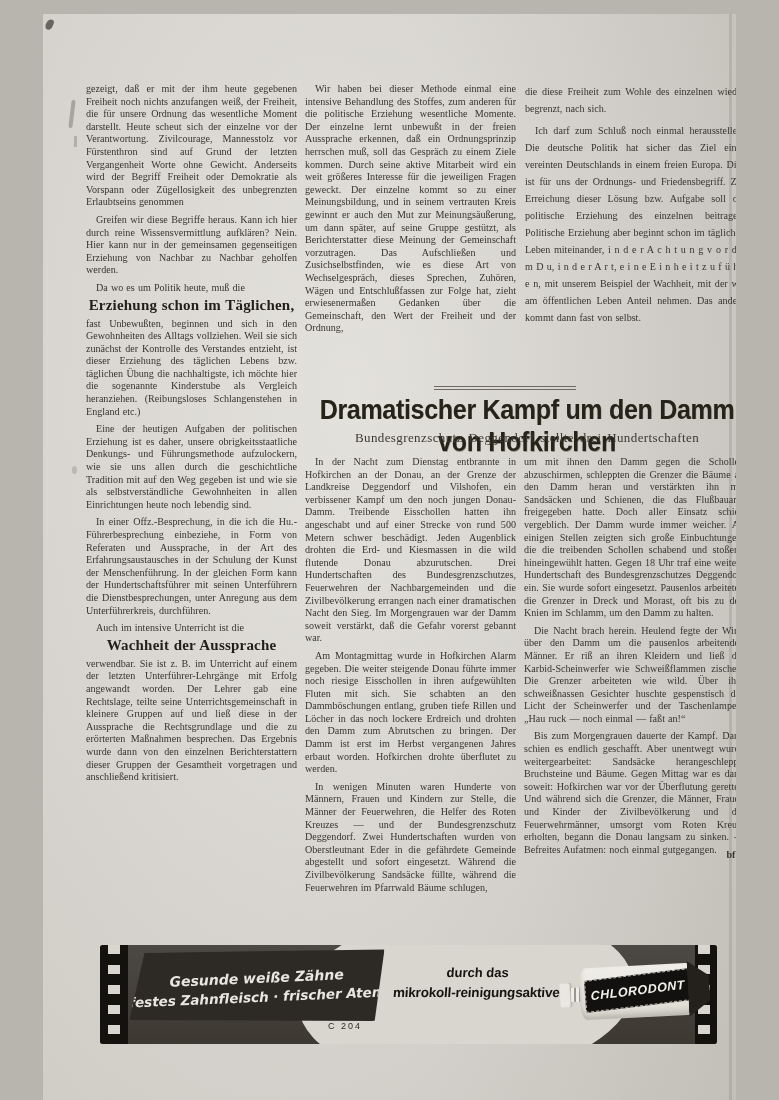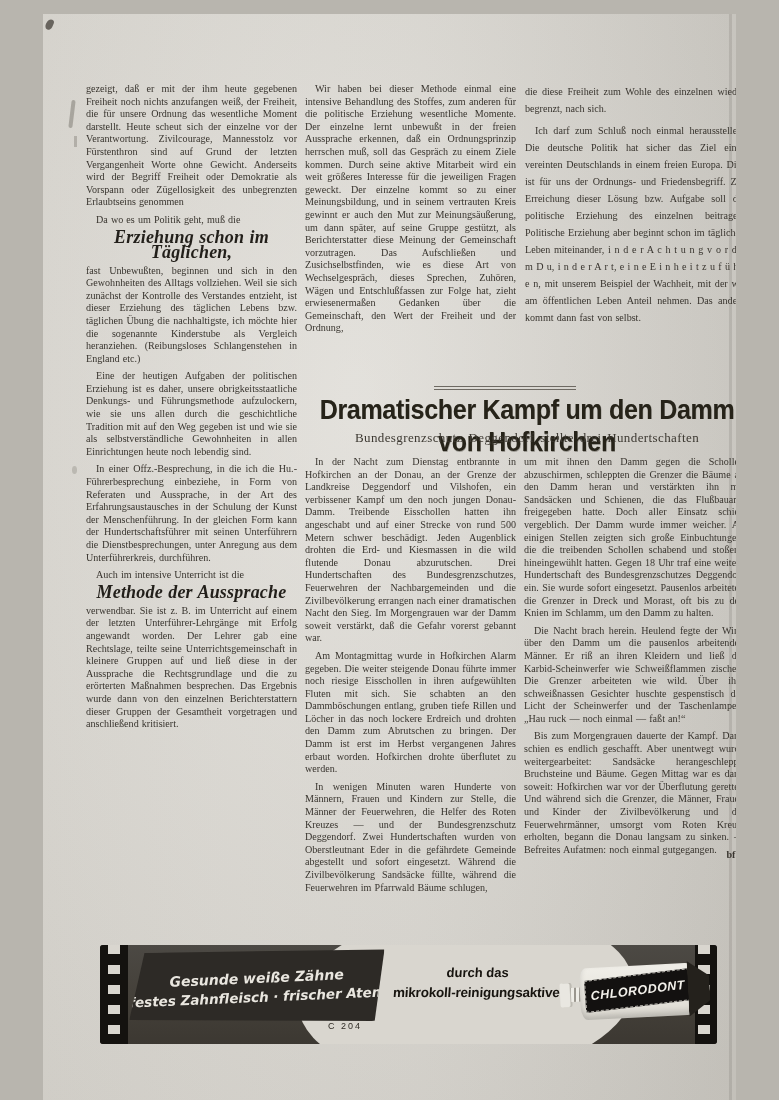--- a/index.html
+++ b/index.html
@@ -15,21 +15,21 @@
   .col {
     position:absolute; text-align:justify; color:#38342e;
     font-size:10.1px; line-height:12.6px; overflow:hidden;
     word-spacing:0.6px;
   }
   .col p { margin:0 0 5px 0; }
   .col p.ind { text-indent:10px; }
   .col p.lead { margin-bottom:2px; }
   .col h3 {
     margin:3px 0 5px 0; text-align:center; color:#221f1a;
-    font-size:18px; line-height:15px; letter-spacing:0.2px; font-weight:bold;font-style:italic;
+    font-size:15px; line-height:15px; letter-spacing:0.2px; font-weight:bold;
   }
   .col1 { left:43px;  top:69px;  width:211px; height:860px; }
   .col2top { left:262px; top:69px; width:211px; height:280px; }
   .col3top { left:482px; top:69px; width:220px; height:296px; line-height:17px; }
 
   
   .divider {
     position:absolute; left:391px; top:372px; width:142px; height:2px;
     border-top:1px solid #6d6962; border-bottom:1px solid #6d6962;
   }
@@ -130,27 +130,28 @@
 <div class="page">
 
   <div class="speck1"></div>
   <div class="speck2"></div>
   <div class="speck3"></div>
   <div class="speck4"></div>
   <div class="edge-shadow"></div>
 
   <div class="col col1">
     <p>gezeigt, daß er mit der ihm heute gegebenen Freiheit noch nichts anzufangen weiß, der Freiheit, die für unsere Ordnung das wesentliche Moment darstellt. Heute scheut sich der einzelne vor der Verantwortung. Zivilcourage, Mannesstolz vor Fürstenthron sind auf Grund der letzten Vergangenheit Worte ohne Gewicht. Anderseits wird der Begriff Freiheit oder Demokratie als Vorspann oder Zügellosigkeit des unbegrenzten Erlaubtseins genommen</p>
-    <p class="ind lead">Da wo es um Politik geht, muß die</p>
+    <p class="ind">Greifen wir diese Begriffe heraus. Kann ich hier durch reine Wissensvermittlung aufklären? Nein. Hier kann nur in der gemeinsamen gegenseitigen Erziehung von Nachbar zu Nachbar geholfen werden.</p>
+    <p class="ind lead">Da wo es um Politik heute, muß die</p>
     <h3>Erziehung schon im Täglichen,</h3>
     <p>fast Unbewußten, beginnen und sich in den Gewohnheiten des Alltags vollziehen. Weil sie sich zunächst der Kontrolle des Verstandes entzieht, ist dieser Erziehung des täglichen Lebens bzw. täglichen Übung die nachhaltigste, ich möchte hier die sogenannte Kinderstube als Vergleich heranziehen. (Reibungsloses Schlangenstehen in England etc.)</p>
     <p class="ind">Eine der heutigen Aufgaben der politischen Erziehung ist es daher, unsere obrigkeitsstaatliche Denkungs- und Führungsmethode aufzulockern, wie sie uns allen durch die geschichtliche Tradition mit auf den Weg gegeben ist und wie sie als selbstverständliche Gewohnheiten in allen Einrichtungen heute noch lebendig sind.</p>
     <p class="ind">In einer Offz.-Besprechung, in die ich die Hu.-Führerbesprechung einbeziehe, in Form von Referaten und Aussprache, in der Art des Erfahrungsaustausches in der Schulung der Kunst der Menschenführung. In der gleichen Form kann der Hundertschaftsführer mit seinen Unterführern die Dienstbesprechungen, unter Anregung aus dem Unterführerkreis, durchführen.</p>
     <p class="ind lead">Auch im intensive Unterricht ist die</p>
-    <h3>Methode der Aussprache</h3>
+    <h3>Wachheit der Aussprache</h3>
     <p>verwendbar. Sie ist z. B. im Unterricht auf einem der letzten Unterführer-Lehrgänge mit Erfolg angewandt worden. Der Lehrer gab eine Rechtslage, teilte seine Unterrichtsgemeinschaft in kleinere Gruppen auf und ließ diese in der Aussprache die Rechtsgrundlage und die zu erörterten Maßnahmen besprechen. Das Ergebnis wurde dann von den einzelnen Berichterstattern dieser Gruppen der Gesamtheit vorgetragen und anschließend kritisiert.</p>
   </div>
 
   <div class="col col2top">
     <p class="ind">Wir haben bei dieser Methode einmal eine intensive Behandlung des Stoffes, zum anderen für die politische Erziehung wesentliche Momente. Der einzelne lernt unbewußt in der freien Aussprache erkennen, daß ein Ordnungsprinzip herrschen muß, soll das Gespräch zu einem Ziele kommen. Durch seine aktive Mitarbeit wird ein weit größeres Interesse für die jeweiligen Fragen geweckt. Der einzelne kommt so zu einer Meinungsbildung, und in seinem vertrauten Kreis gewinnt er auch den Mut zur Meinungsäußerung, um dann später, auf seine Gruppe gestützt, als Berichterstatter diese Meinung der Gemeinschaft vorzutragen. Das Aufschließen und Zusichselbstfinden, wie es diese Art von Wechselgespräch, dieses Sprechen, Zuhören, Wägen und Entschlußfassen zur Folge hat, zieht erwiesenermaßen Gedanken über die Gemeinschaft, den Wert der Freiheit und der Ordnung,</p>
   </div>
 
   <div class="col col3top">
     <p>die diese Freiheit zum Wohle des einzelnen wieder begrenzt, nach sich.</p>
     <p class="ind">Ich darf zum Schluß noch einmal herausstellen: Die deutsche Politik hat sicher das Ziel eines vereinten Deutschlands in einem freien Europa. Dies ist für uns der Ordnungs- und Friedensbegriff. Zur Erreichung dieser Lösung bzw. Aufgabe soll die politische Erziehung des einzelnen beitragen. Politische Erziehung aber beginnt schon im täglichen Leben miteinander, i n d e r A c h t u n g v o r d e m D u, i n d e r A r t, e i n e E i n h e i t z u f ü h r e n, mit unserem Beispiel der Wachheit, mit der wir am öffentlichen Leben Anteil nehmen. Das andere kommt dann fast von selbst.</p>

